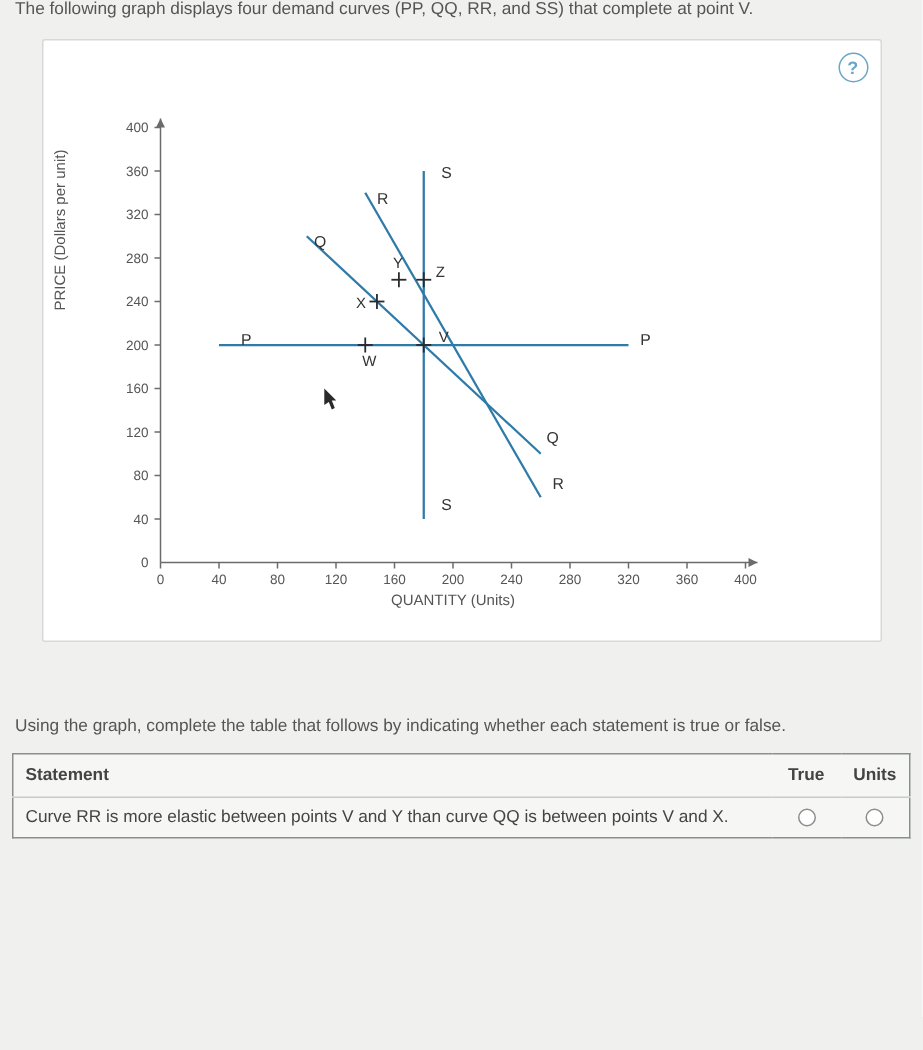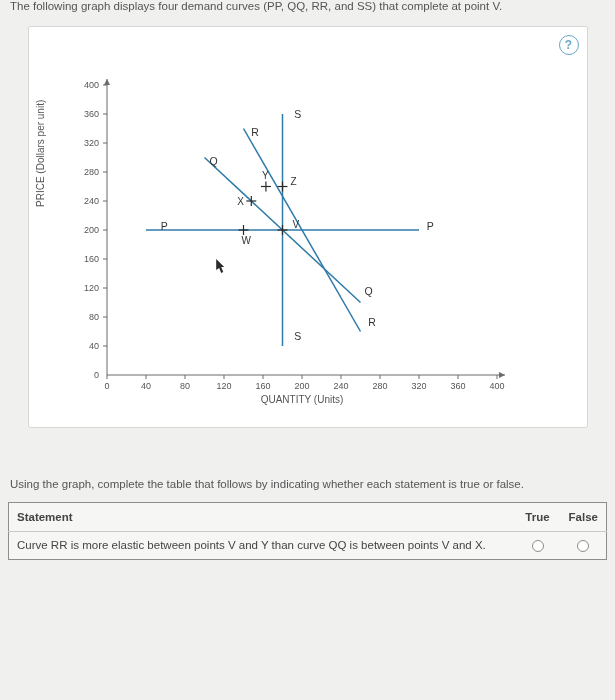--- a/index.html
+++ b/index.html
@@ -205,21 +205,21 @@
     </div>
   </div>
 
   <div class="instr">Using the graph, complete the table that follows by indicating whether each statement is true or false.</div>
 
   <table class="tbl">
     <thead>
       <tr>
         <th>Statement</th>
         <th class="tf">True</th>
-        <th class="tf">False</th>
+        <th class="tf">Units</th>
       </tr>
     </thead>
     <tbody id="tbody">
     <tr>
           <td>Curve RR is more elastic between points V and Y than curve QQ is between points V and X.</td>
           <td class="tf"><span class="radio"></span></td>
           <td class="tf"><span class="radio"></span></td>
         </tr>
       </tbody>
   </table>

